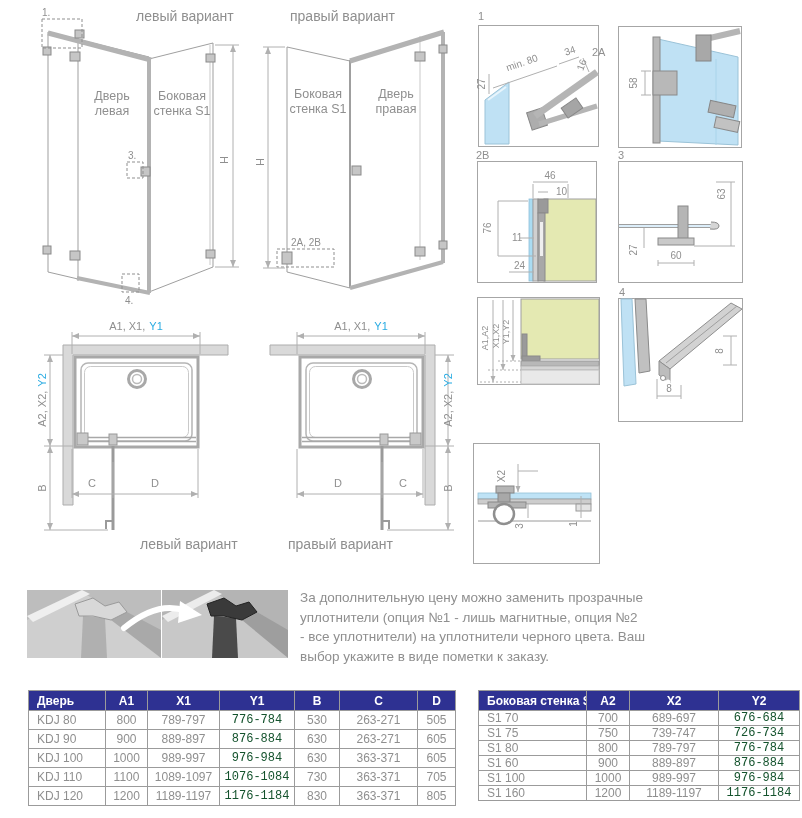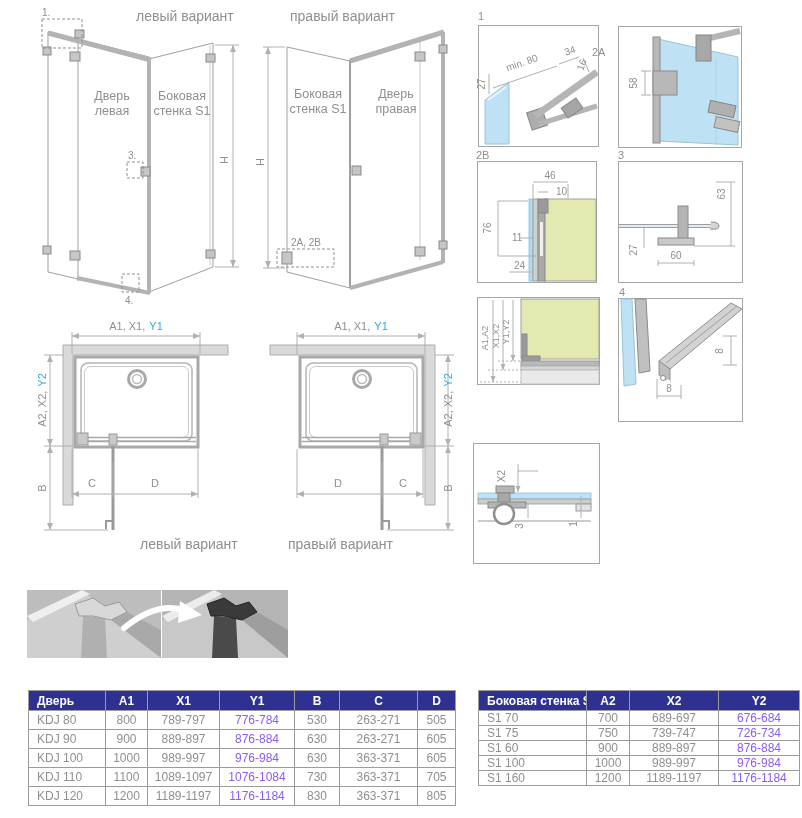--- a/index.html
+++ b/index.html
@@ -12,21 +12,21 @@
   .dbox svg{display:block;overflow:visible;}
   svg{overflow:visible;}
   svg text{font-family:"Liberation Sans",sans-serif;fill:#8f8f8f;}
   .note{color:#8f8f8f;font-size:13.5px;line-height:19.5px;white-space:pre-line;}
   .tbl{border-collapse:collapse;table-layout:fixed;position:absolute;
        font-size:12px;color:#8f8f8f;background:#fff;}
   .tbl th,.tbl td{border:1px solid #9b9b9b;text-align:center;padding:0 2px;
        overflow:hidden;white-space:nowrap;font-weight:normal;}
   .tbl th{background:#2e3192;color:#ffffff;font-weight:bold;height:19px;}
   .tbl td.first,.tbl th.first{text-align:left;padding-left:8px;}
-  .tbl td.blue{color:#8b5cf6;}
+  .tbl td.blue{color:#14532d;font-family:Liberation Mono, monospace;}
   .tbl-left{left:28px;top:690px;width:424px;}
   .tbl-left td{height:18px;}
   .tbl-left th:nth-child(1){width:66px}.tbl-left th:nth-child(2){width:37px}
   .tbl-left th:nth-child(3){width:67px}.tbl-left th:nth-child(4){width:70px}
   .tbl-left th:nth-child(5){width:40px}.tbl-left th:nth-child(6){width:73px}
   .tbl-left th:nth-child(7){width:33px}
   .tbl-right{left:478px;top:690px;width:322px;}
   .tbl-right td{height:13px;}
   .tbl-right th:nth-child(1){width:97px}.tbl-right th:nth-child(2){width:38px}
   .tbl-right th:nth-child(3){width:84px}
@@ -390,20 +390,24 @@
     <polygon points="0,26 52,0 60,4 6,32" fill="#ececec"></polygon>
     <polygon points="95,22 126,40 126,68 80,30" fill="#9e9e9e"></polygon>
     <polygon points="52,26 74,28 76,68 50,68" fill="#4a4a4a"></polygon>
     <polygon points="45,14 62,8 74,16 87,12 95,22 80,30 62,26 49,26" fill="#3a3a3a" stroke="#222222"></polygon>
   </svg>
   <svg class="abs" style="left:118px;top:598px;" width="88" height="38">
     <path d="M6,30 Q40,2 68,13" stroke="#ffffff" stroke-width="6" fill="none" stroke-linecap="round"></path>
     <polygon points="62,3 84,17 60,25" fill="#ffffff"></polygon>
   </svg>
 
+  <div class="abs note" style="left:300px;top:588px;width:420px;">За дополнительную цену можно заменить прозрачные
+уплотнители (опция №1 - лишь магнитные, опция №2
+- все уплотнители) на уплотнители черного цвета. Ваш
+выбор укажите в виде пометки к заказу.</div>
 
   <table class="tbl tbl-left">
       <thead>
         <tr>
           <th class="first">Дверь</th>
           <th>A1</th>
           <th>X1</th>
           <th>Y1</th>
           <th>B</th>
           <th>C</th>
@@ -480,20 +484,26 @@
           <td>689-697</td>
           <td class="blue">676-684</td>
         </tr>
         <tr>
           <td class="first">S1 75</td>
           <td>750</td>
           <td>739-747</td>
           <td class="blue">726-734</td>
         </tr>
         <tr>
+          <td class="first">S1 80</td>
+          <td>800</td>
+          <td>789-797</td>
+          <td class="blue">776-784</td>
+        </tr>
+        <tr>
           <td class="first">S1 60</td>
           <td>900</td>
           <td>889-897</td>
           <td class="blue">876-884</td>
         </tr>
         <tr>
           <td class="first">S1 100</td>
           <td>1000</td>
           <td>989-997</td>
           <td class="blue">976-984</td>

